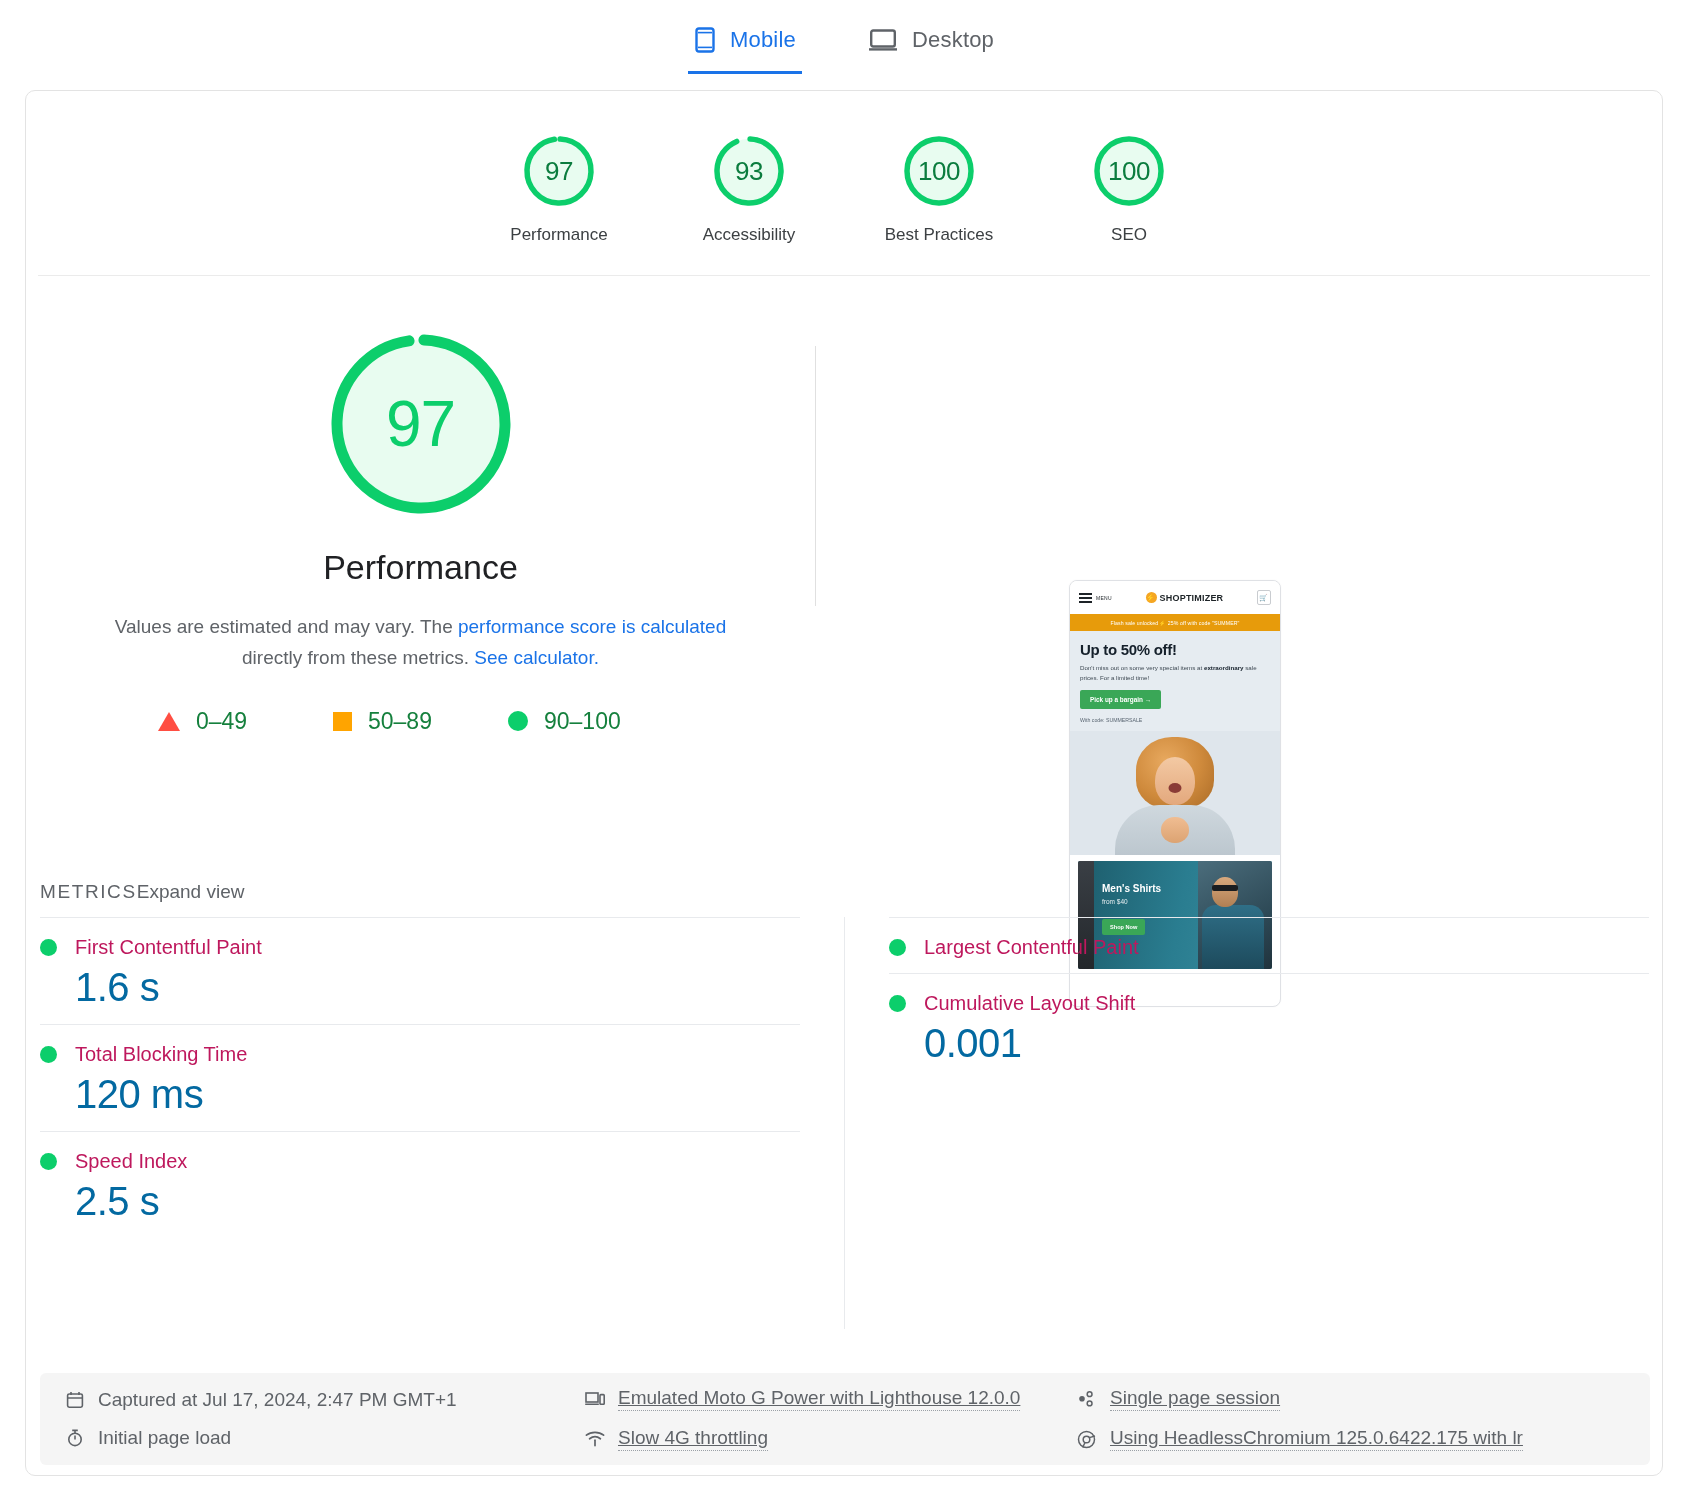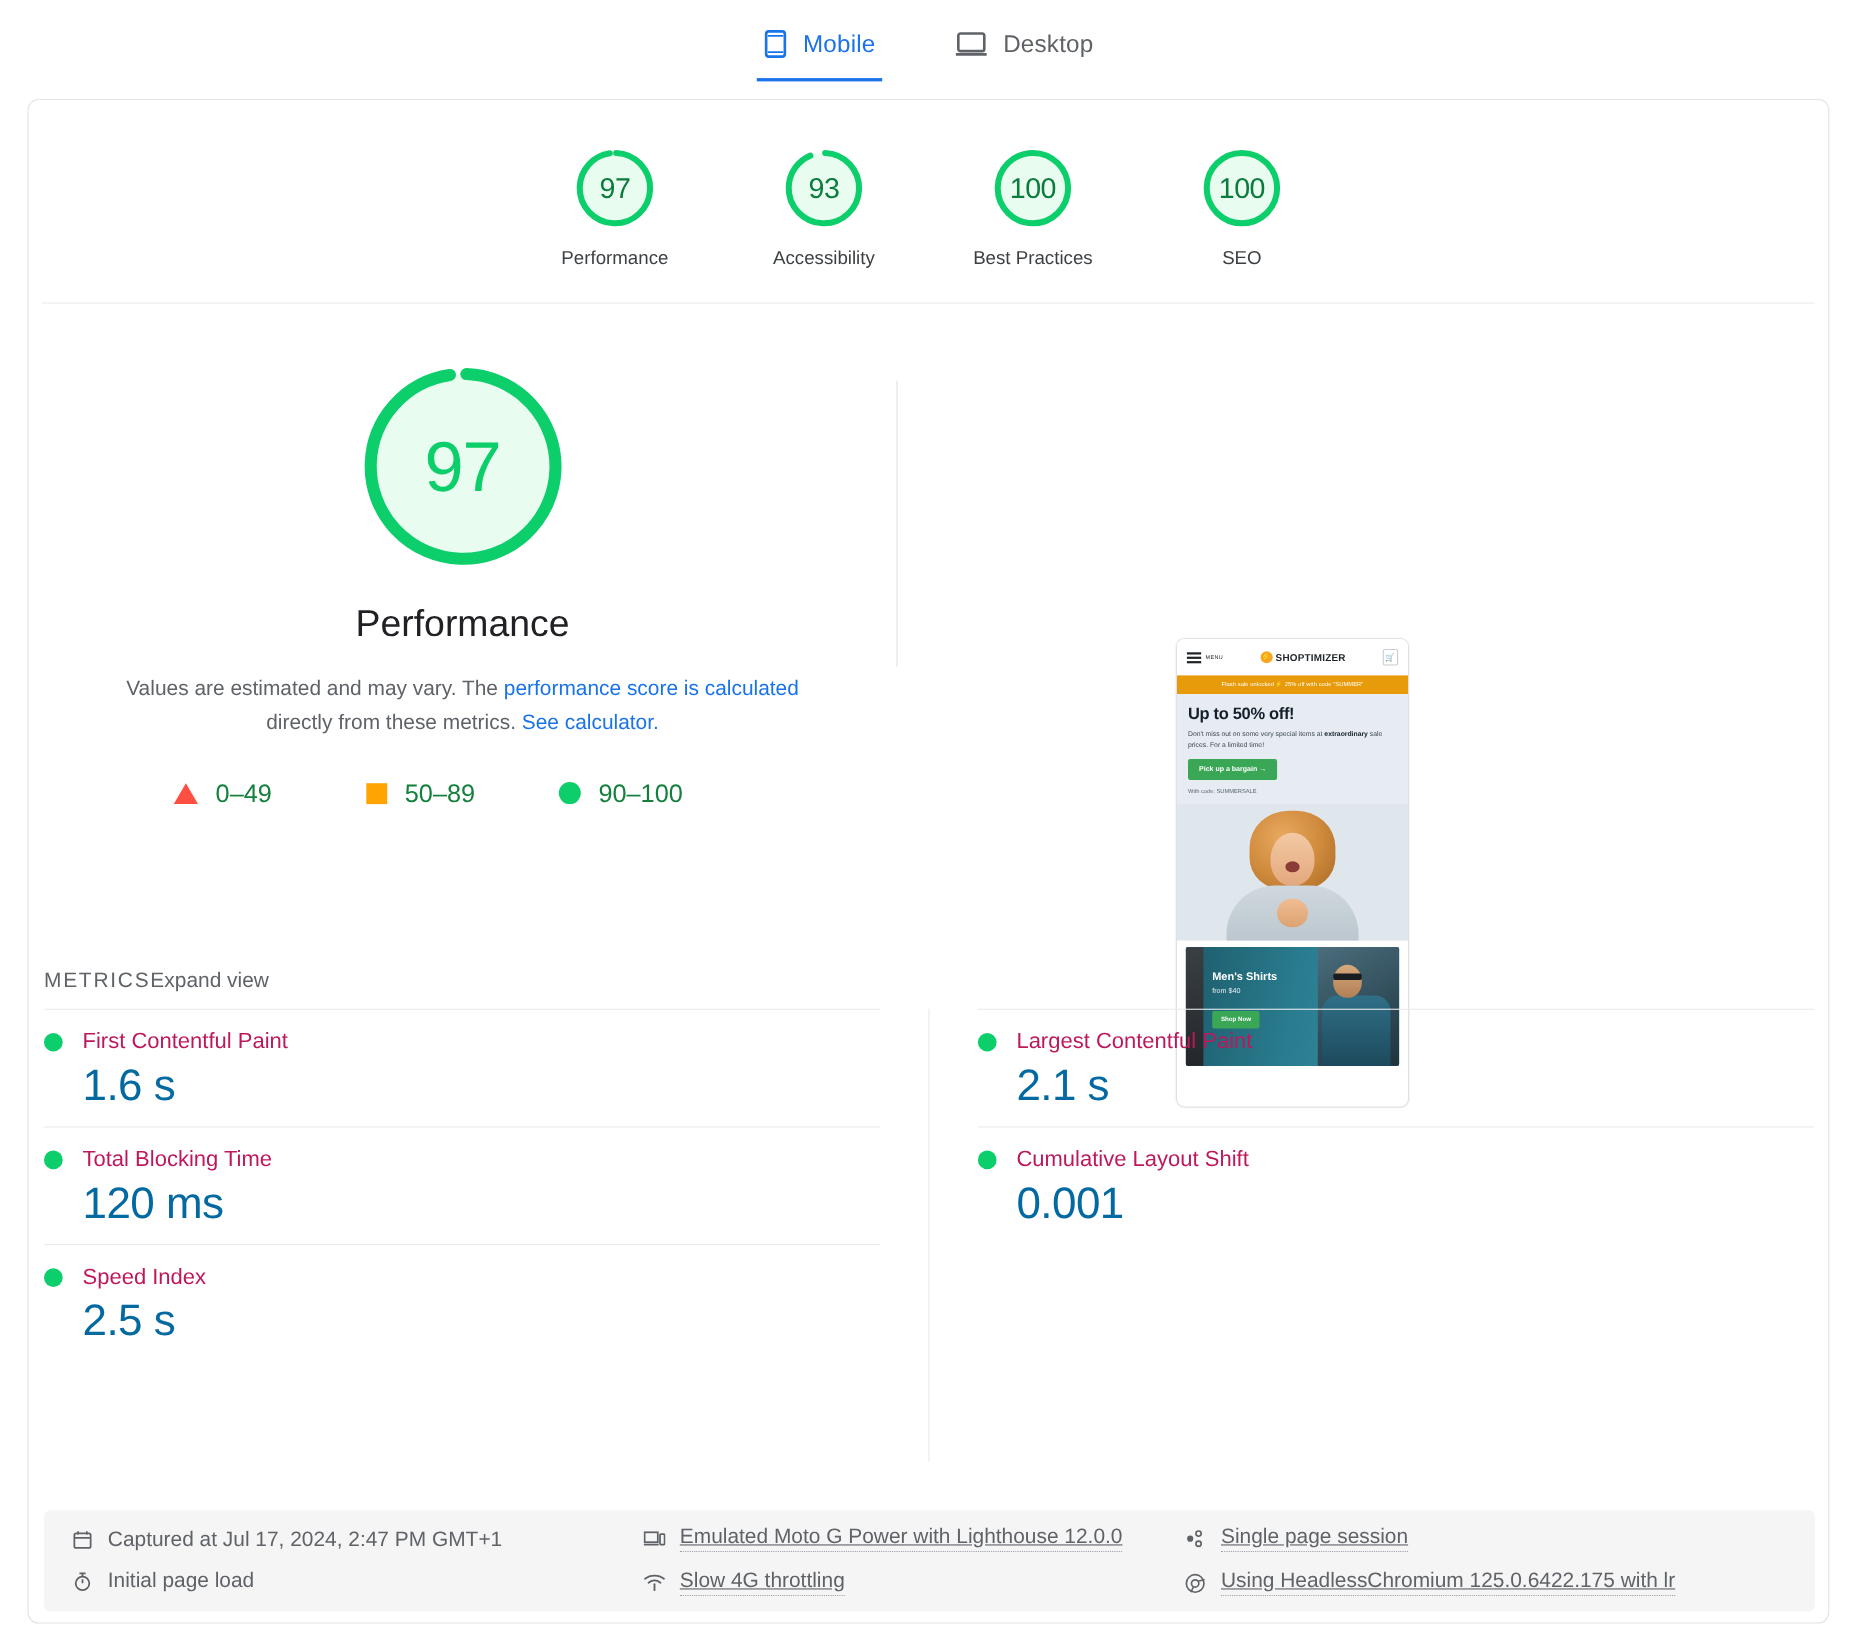--- a/index.html
+++ b/index.html
@@ -425,21 +425,20 @@
       </div>
 
       <div class="mcol-divider"></div>
 
       <div class="mcol">
         <div class="metric">
           <div class="metric-head">
             <span class="metric-dot"></span>
             <span class="metric-name">Largest Contentful Paint</span>
           </div>
-          <div class="metric-value">2.1 s</div>
         </div>
         <div class="metric">
           <div class="metric-head">
             <span class="metric-dot"></span>
             <span class="metric-name">Cumulative Layout Shift</span>
           </div>
           <div class="metric-value">0.001</div>
         </div>
       </div>
 

